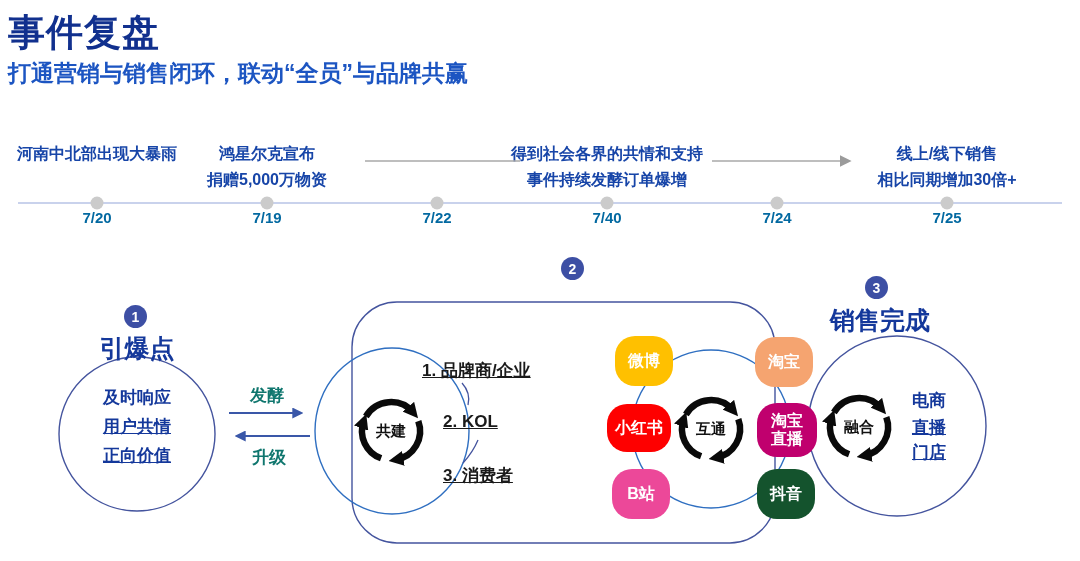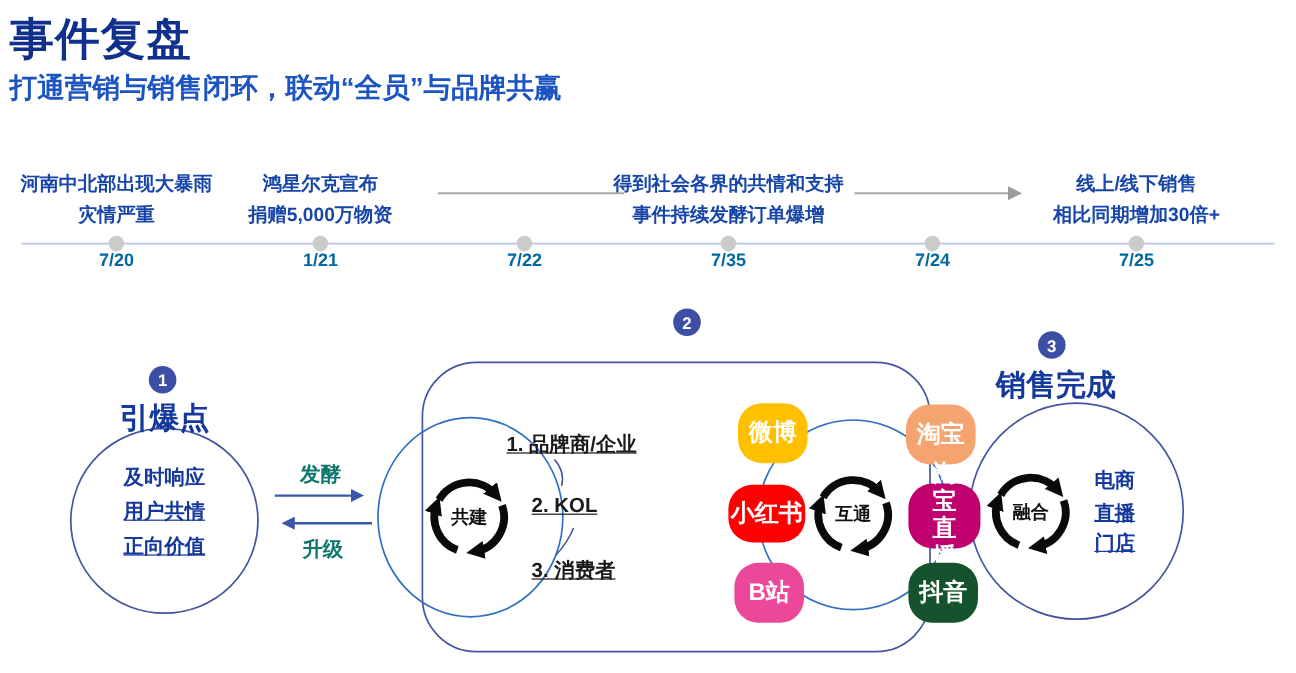--- a/index.html
+++ b/index.html
@@ -17,21 +17,21 @@
   .numbadge{width:23px;height:23px;border-radius:50%;background:#3D4FA4;color:#fff;
             font-size:14px;font-weight:700;display:flex;align-items:center;justify-content:center;z-index:3;}
   .sect-title{font-size:25px;font-weight:800;color:#14389B;z-index:3;}
   .titlebg{background:#fff;padding:0 12px;}
   .blue-item{font-size:17px;font-weight:700;color:#14389B;z-index:3;}
   .black-item{font-size:17px;font-weight:700;color:#1a1a1a;z-index:3;}
   .u{text-decoration:underline;}
   .red-lab{font-size:17px;font-weight:800;color:#0f766e;z-index:3;}
   .cyc-lab{font-size:15px;font-weight:700;color:#111;z-index:3;transform:translate(-50%,-50%);text-align:center;}
   .plat{border-radius:20px;display:flex;align-items:center;justify-content:center;
-        color:#fff;font-size:20px;font-weight:700;text-align:center;z-index:2;line-height:1.15;}
+        color:#fff;font-size:16px;font-weight:700;text-align:center;z-index:2;line-height:1.15;}
   .plat .wrap{display:inline-block;width:34px;white-space:normal;}
   svg.underlay{position:absolute;left:0;top:0;z-index:1;}
   .txt{z-index:3;}
 </style>
 </head>
 <body>
 
 <div class="page">
 
   <svg class="underlay" width="1080" height="561" viewBox="0 0 1080 561">
@@ -81,39 +81,38 @@
     <use href="#cyc" transform="translate(391,431)"></use>
     <use href="#cyc" transform="translate(711,429)"></use>
     <use href="#cyc" transform="translate(859,427)"></use>
   </svg>
 
   <div class="abs h1 txt">事件复盘</div>
   <div class="abs sub txt">打通营销与销售闭环，联动“全员”与品牌共赢</div>
 
   <div class="abs c tl-ev" style="left:97px">
     <div>河南中北部出现大暴雨</div>
-    <div>灾情严重</div>
   </div>
   <div class="abs c tl-ev" style="left:267px">
     <div>鸿星尔克宣布</div>
     <div>捐赠5,000万物资</div>
   </div>
   <div class="abs c tl-ev" style="left:607px">
     <div>得到社会各界的共情和支持</div>
     <div>事件持续发酵订单爆增</div>
   </div>
   <div class="abs c tl-ev" style="left:947px">
     <div>线上/线下销售</div>
     <div>相比同期增加30倍+</div>
   </div>
 
   <div class="abs c tl-date" style="left:97px">7/20</div>
-  <div class="abs c tl-date" style="left:267px">1/21</div>
+  <div class="abs c tl-date" style="left:267px">7/19</div>
   <div class="abs c tl-date" style="left:437px">7/22</div>
-  <div class="abs c tl-date" style="left:607px">7/35</div>
+  <div class="abs c tl-date" style="left:607px">7/40</div>
   <div class="abs c tl-date" style="left:777px">7/24</div>
   <div class="abs c tl-date" style="left:947px">7/25</div>
 
   <div class="abs numbadge" style="left:124px;top:305px">1</div>
   <div class="abs c sect-title" style="left:137px;top:332px">引爆点</div>
   <div class="abs c blue-item" style="left:137px;top:386px">及时响应</div>
   <div class="abs c blue-item u" style="left:137px;top:415px">用户共情</div>
   <div class="abs c blue-item u" style="left:137px;top:444px">正向价值</div>
 
   <div class="abs c red-lab" style="left:267px;top:384px">发酵</div>

